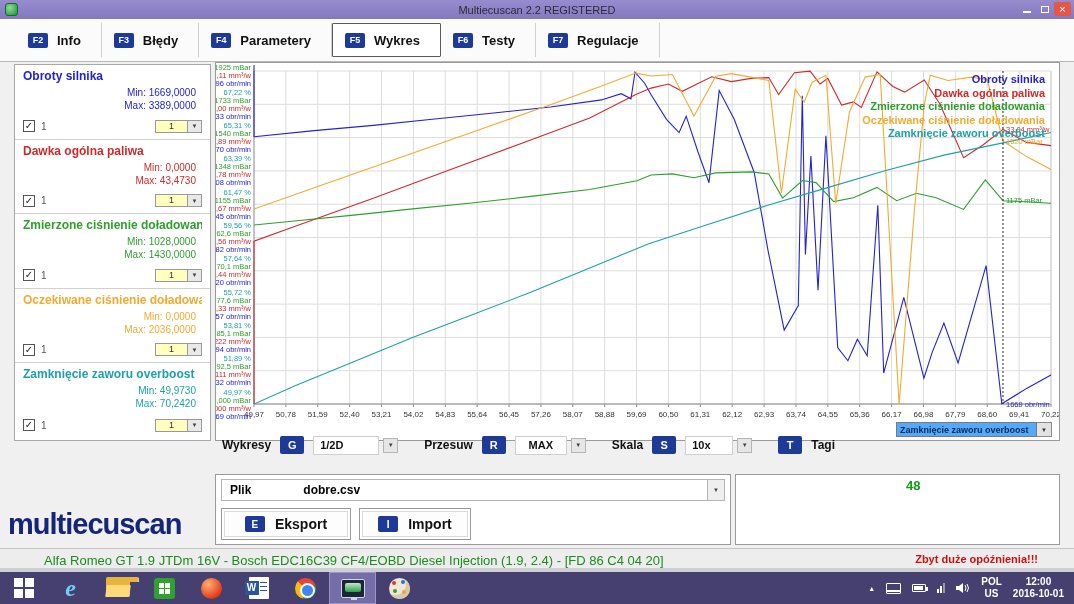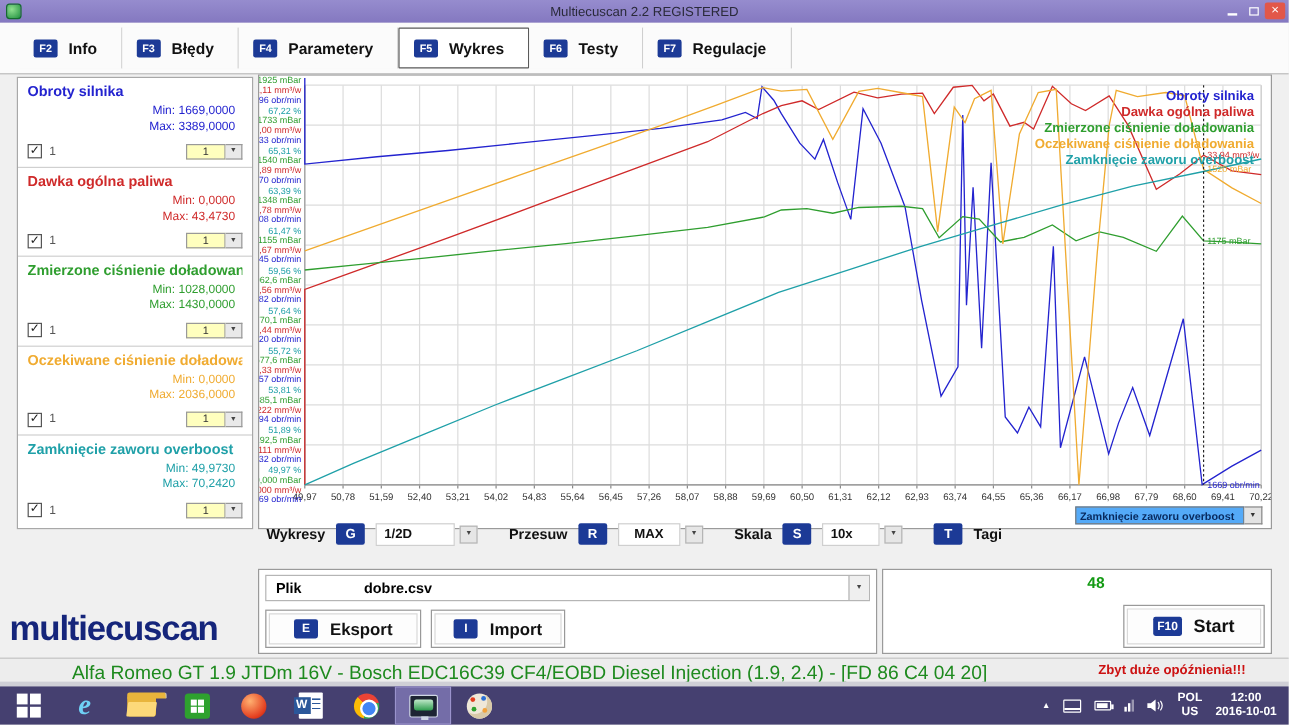--- a/index.html
+++ b/index.html
@@ -92,21 +92,21 @@
   .btn-start { position:absolute; left:200px; top:29px; width:118px; height:36px; border:1px solid #999;
     background:#fdfdfd; box-shadow:inset 0 0 0 2px #fff, inset 0 0 0 3px #d9d9d9;
     display:flex; align-items:center; justify-content:center; gap:10px; font-weight:bold; font-size:15px; color:#111; }
 
   .logo { position:absolute; left:8px; top:508px; font-size:29px; font-weight:bold;
     color:#15257b; letter-spacing:-1px; }
 
   
   .statusbar { position:absolute; left:0; top:548px; width:1074px; height:20px;
     background:#ededed; border-top:1px solid #c4c4c4; }
-  .status-left { position:absolute; left:60px; top:4px; font-size:16px; color:#1e8a1e; }
+  .status-left { position:absolute; left:44px; top:4px; font-size:13px; color:#1e8a1e; }
   .status-right { position:absolute; right:36px; top:4px; font-size:11px; font-weight:bold; color:#cc1111; }
   .window-edge { position:absolute; left:0; top:568px; width:1074px; height:4px; background:#cfcfd6; }
 
   
   .taskbar { position:absolute; left:0; top:572px; width:1074px; height:32px; background:#454070;
     display:flex; align-items:center; }
   .tb-btn { width:47px; height:32px; display:flex; align-items:center; justify-content:center; }
   .tb-btn.active { background:#746da8; box-shadow:inset 0 0 0 1px #9a93cc; }
   .win-flag { width:20px; height:20px; display:grid; grid-template-columns:9px 9px; grid-template-rows:9px 9px; gap:2px; }
   .win-flag div { background:#fff; }
@@ -461,24 +461,20 @@
     <span>Eksport</span>
   </div>
   <div class="big-btn btn-import">
     <span class="bbadge">I</span>
     <span>Import</span>
   </div>
 </div>
 
 <div class="record-panel">
   <div class="rec-count">48</div>
-  <div class="btn-start">
-    <span class="bbadge">F10</span>
-    <span>Start</span>
-  </div>
 </div>
 
 <div class="logo">multiecuscan</div>
 
 <div class="statusbar">
   <span class="status-left">Alfa Romeo GT 1.9 JTDm 16V - Bosch EDC16C39 CF4/EOBD Diesel Injection (1.9, 2.4) - [FD 86 C4 04 20]</span>
   <span class="status-right">Zbyt duże opóźnienia!!!</span>
 </div>
 <div class="window-edge"></div>
 

